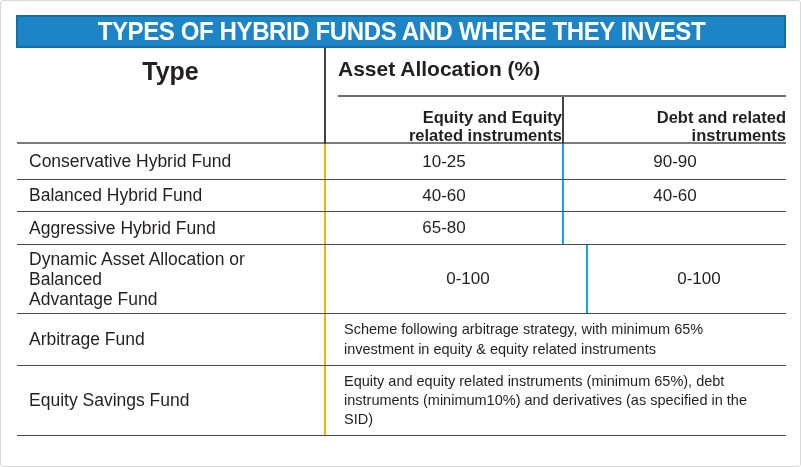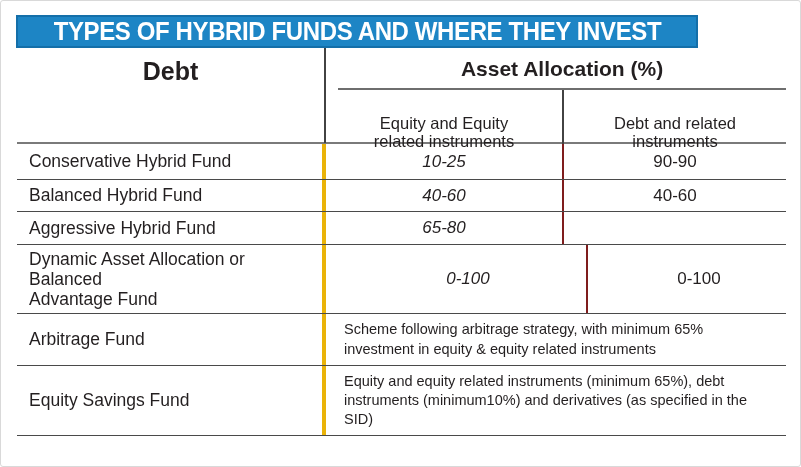--- a/index.html
+++ b/index.html
@@ -16,21 +16,21 @@
     border: 1px solid #d9d9d9;
     border-radius: 3px;
     font-family: "Liberation Sans", sans-serif;
     color: #231f20;
     overflow: hidden;
   }
   .title-bar {
     position: absolute;
     left: 15px;
     top: 14px;
-    width: 682px;
+    width: 770px;
     height: 33px;
     box-sizing: border-box;
     background: #1d85c5;
     border: 2px solid #146fa9;
     display: flex;
     align-items: center;
     justify-content: center;
   }
   .title-text {
     color: #ffffff;
@@ -60,37 +60,36 @@
     font-size: 25px;
     font-weight: 700;
   }
   .aa-wrap {
     padding-top: 9px;
     box-sizing: border-box;
   }
   .aa-title {
     font-size: 21px;
     font-weight: 700;
-    text-align: center;
-    padding-bottom: 7px;
+    padding-bottom: 14px;
     border-bottom: 2px solid #6e6e6e;
     margin-left: 12px;
   }
   .subheads {
     display: grid;
     grid-template-columns: 238px 1fr;
     height: 53px;
   }
   .subhead {
     box-sizing: border-box;
-    text-align: center;
-    font-weight: 400;
+    text-align: right;
+    font-weight: 700;
     font-size: 16.5px;
     line-height: 1.12;
-    padding-top: 24px;
+    padding-top: 11px;
     white-space: pre-line;
   }
   .subhead.first {
     border-right: 2px solid #424242;
   }
   .rows {
     border-top: 2px solid #7a7a7a;
     border-bottom: 1.5px solid #4a4a4a;
   }
   .row {
@@ -99,38 +98,37 @@
     box-sizing: border-box;
   }
   .row + .row {
     border-top: 1.5px solid #4a4a4a;
   }
   .row.merged {
     grid-template-columns: 309px 1fr;
   }
   .c1 {
     box-sizing: border-box;
-    border-right: 4px solid #eab308;
+    border-right: 2px solid #eab308;
     display: flex;
     align-items: center;
     padding: 4px 4px 4px 12px;
     font-size: 17.5px;
     line-height: 1.15;
     white-space: pre-line;
   }
   .c2, .c3 {
     box-sizing: border-box;
     display: flex;
     align-items: center;
     justify-content: center;
     font-size: 17px;
   }
   .c2 {
-    border-right: 2px solid #7f1d1d;
-    font-style: italic;
+    border-right: 2px solid #0ea5e9;
   }
   .note {
     display: flex;
     align-items: center;
     font-size: 14.5px;
     line-height: 1.32;
     padding: 6px 8px 6px 18px;
     white-space: pre-line;
   }
   .h-r1 { min-height: 35px; }
@@ -146,21 +144,21 @@
 
 <div class="canvas">
 
   <div class="title-bar">
     <div class="title-text">TYPES OF HYBRID FUNDS AND WHERE THEY INVEST</div>
   </div>
 
   <div class="table">
 
     <div class="header">
-      <div class="type-head">Debt</div>
+      <div class="type-head">Type</div>
       <div class="aa-wrap">
         <div class="aa-title">Asset Allocation (%)</div>
         <div class="subheads">
           <div class="subhead first">Equity and Equity
 related instruments</div>
           <div class="subhead">Debt and related
 instruments</div>
         </div>
       </div>
     </div>

